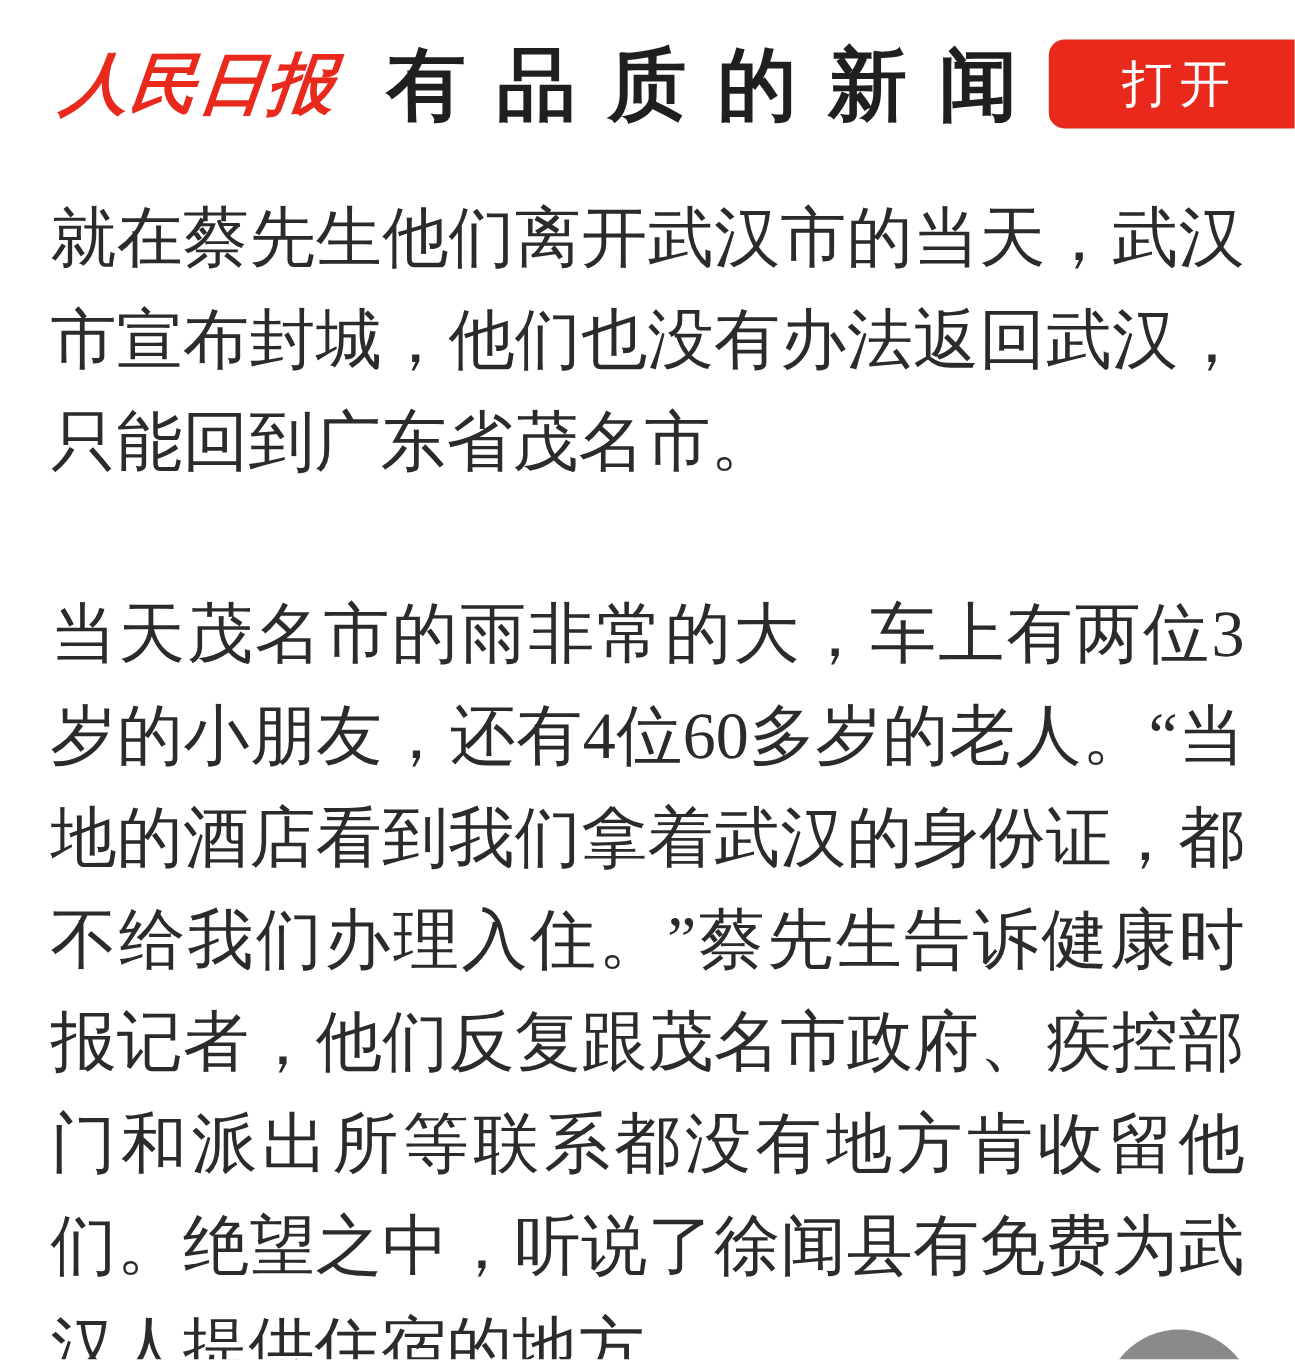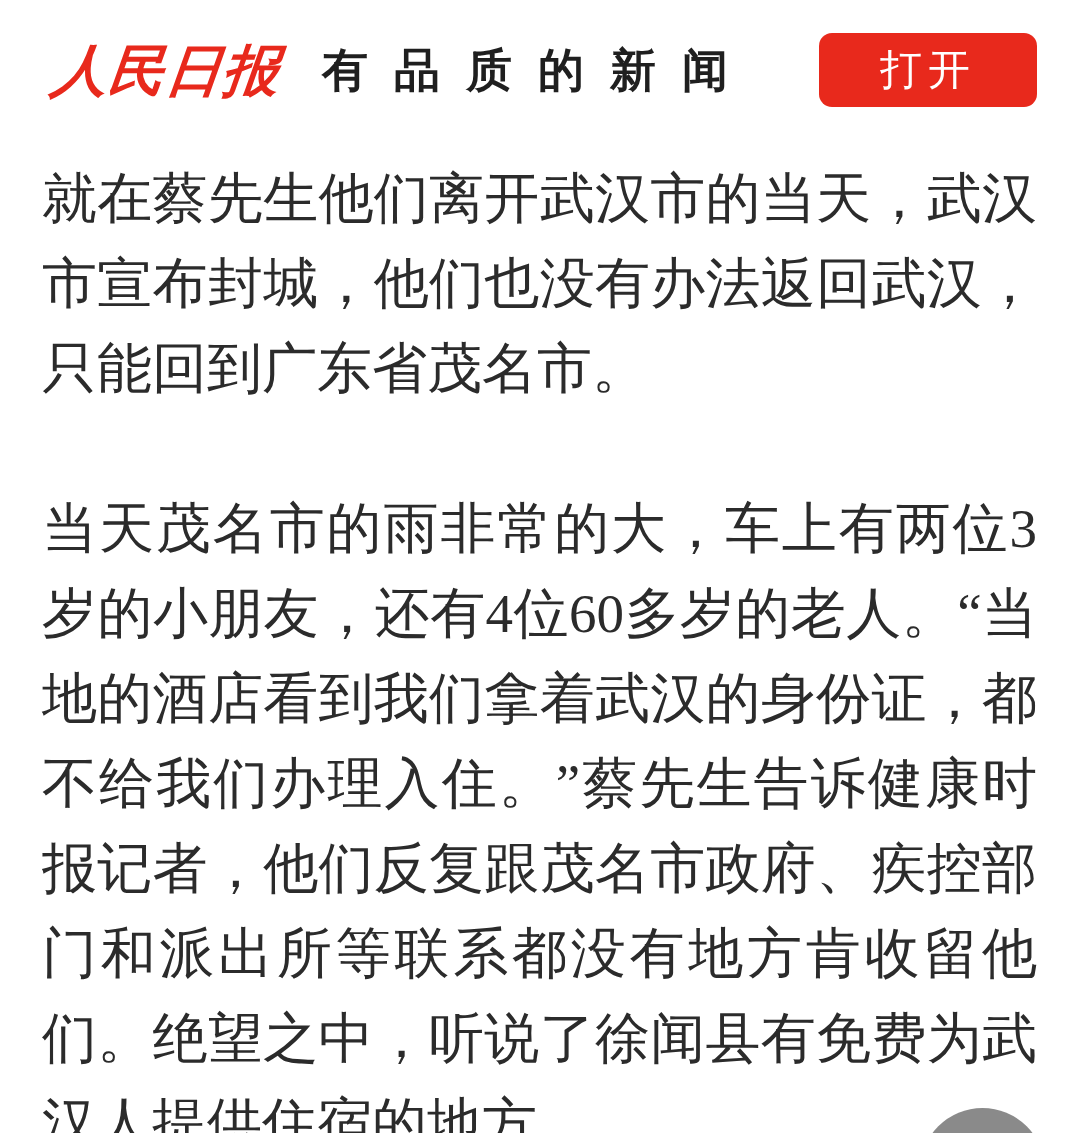--- a/index.html
+++ b/index.html
@@ -30,21 +30,21 @@
     font-weight: bold;
     font-size: 56px;
     line-height: 1;
     color: var(--brand-red);
     letter-spacing: 1px;
     transform: skewX(-6deg);
     white-space: nowrap;
   }
   .tagline {
     font-family: "DejaVu Serif", serif;
-    font-size: 46px;
+    font-size: 66px;
     font-weight: 600;
     color: #1f1f1f;
     letter-spacing: 26px;
     margin-left: 42px;
     white-space: nowrap;
     line-height: 1;
   }
   .open-btn {
     margin-left: auto;
     width: 218px;

